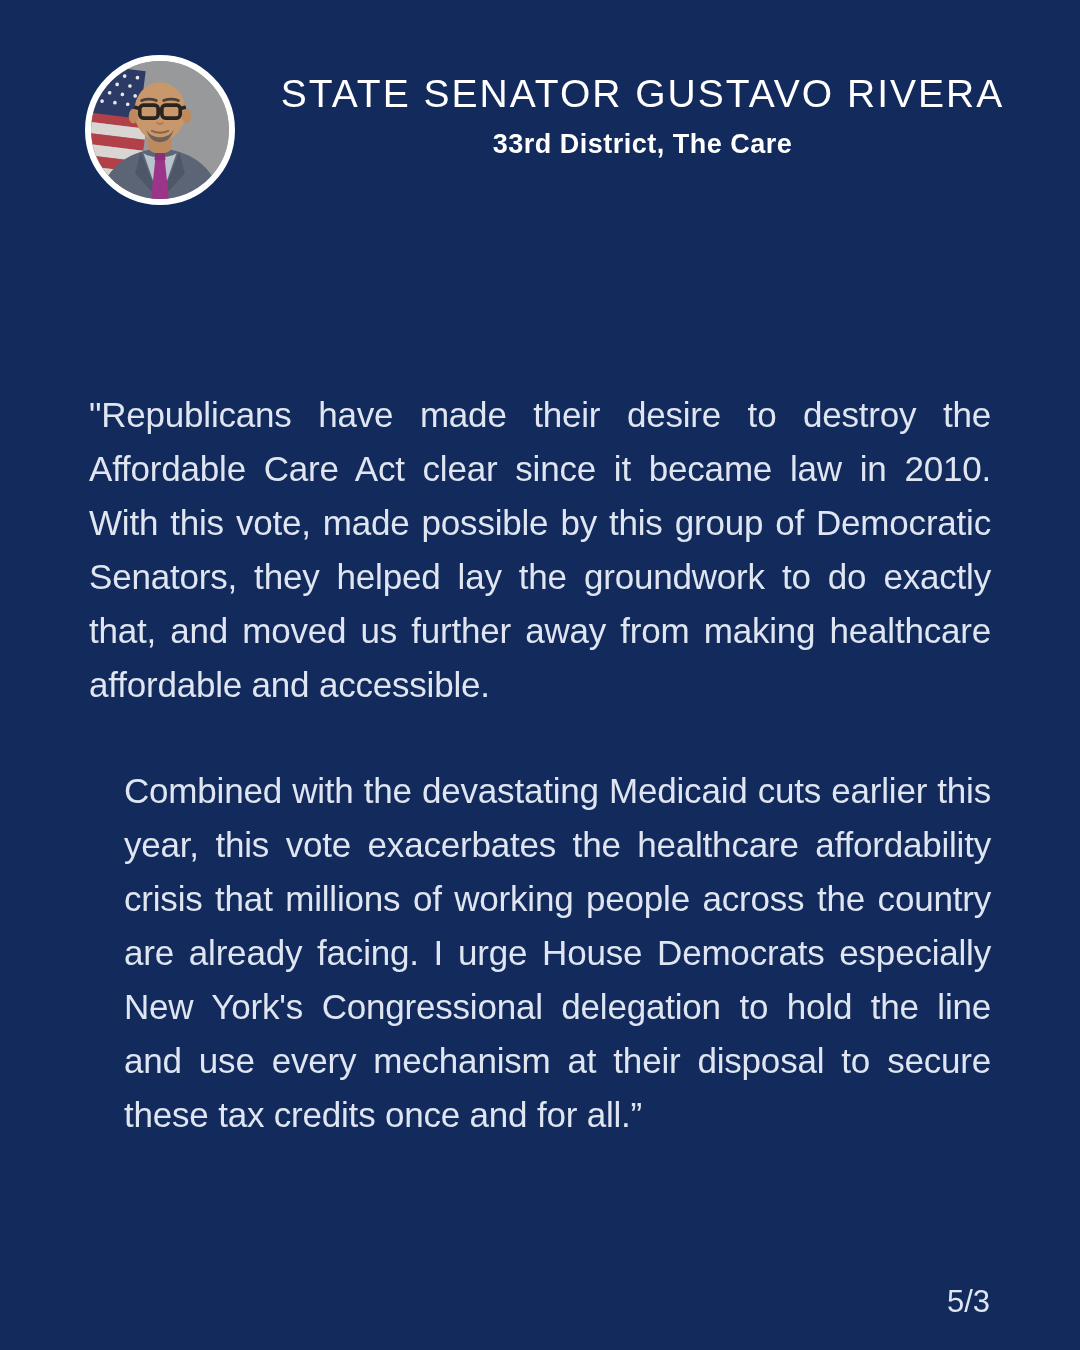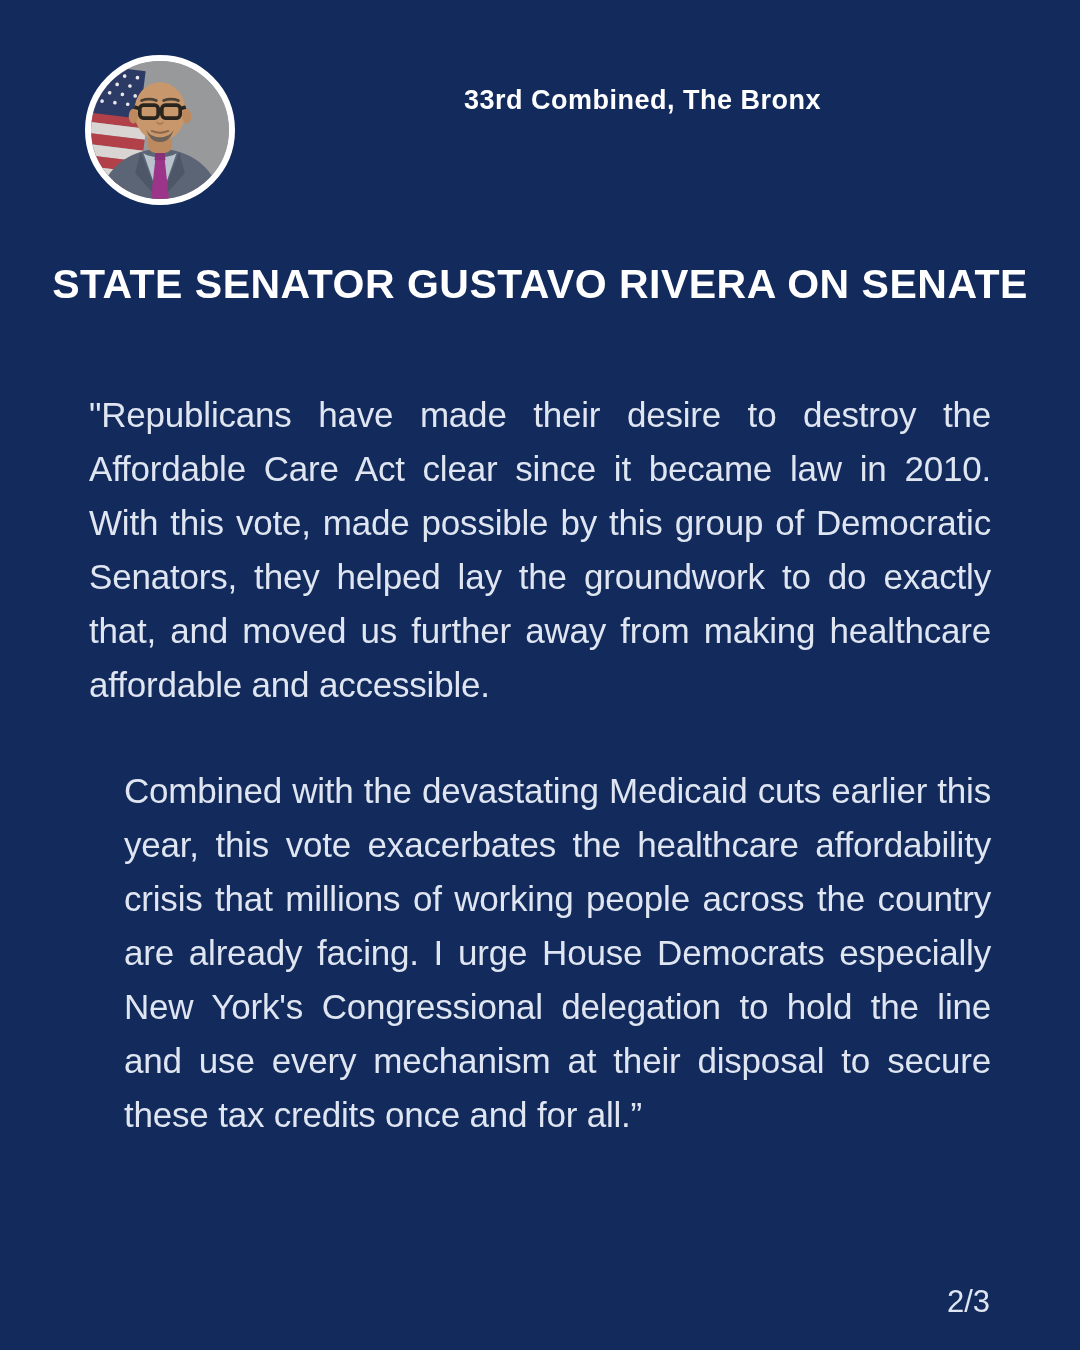--- a/index.html
+++ b/index.html
@@ -180,28 +180,28 @@
             <path d="M53,52 L47,50"></path>
             <path d="M97,52 L103,50"></path>
           </g>
 
           <path d="M55,43 Q63,40 71,43" stroke="#4a3f35" stroke-width="3" fill="none" stroke-linecap="round"></path>
           <path d="M79,43 Q87,40 95,43" stroke="#4a3f35" stroke-width="3" fill="none" stroke-linecap="round"></path>
         </g>
       </svg>
     </div>
     <div class="header-text">
-      <div class="header-district">33rd Combined, The Bronx</div>
+      <div class="header-name">STATE SENATOR GUSTAVO RIVERA</div>
+      <div class="header-district">33rd District, The Care</div>
     </div>
   </header>
 
   <h1 class="title">
-    <span class="title-line">STATE SENATOR GUSTAVO RIVERA ON SENATE</span>
   </h1>
 
   <main class="statement">
     <p>"Republicans have made their desire to destroy the Affordable Care Act clear since it became law in 2010. With this vote, made possible by this group of Democratic Senators, they helped lay the groundwork to do exactly that, and moved us further away from making healthcare affordable and accessible.</p>
     <p>Combined with the devastating Medicaid cuts earlier this year, this vote exacerbates the healthcare affordability crisis that millions of working people across the country are already facing. I urge House Democrats especially New York's Congressional delegation to hold the line and use every mechanism at their disposal to secure these tax credits once and for all.”</p>
   </main>
 
-  <div class="page-indicator">2/3</div>
+  <div class="page-indicator">5/3</div>
 
 </div>
 
 </body></html>

